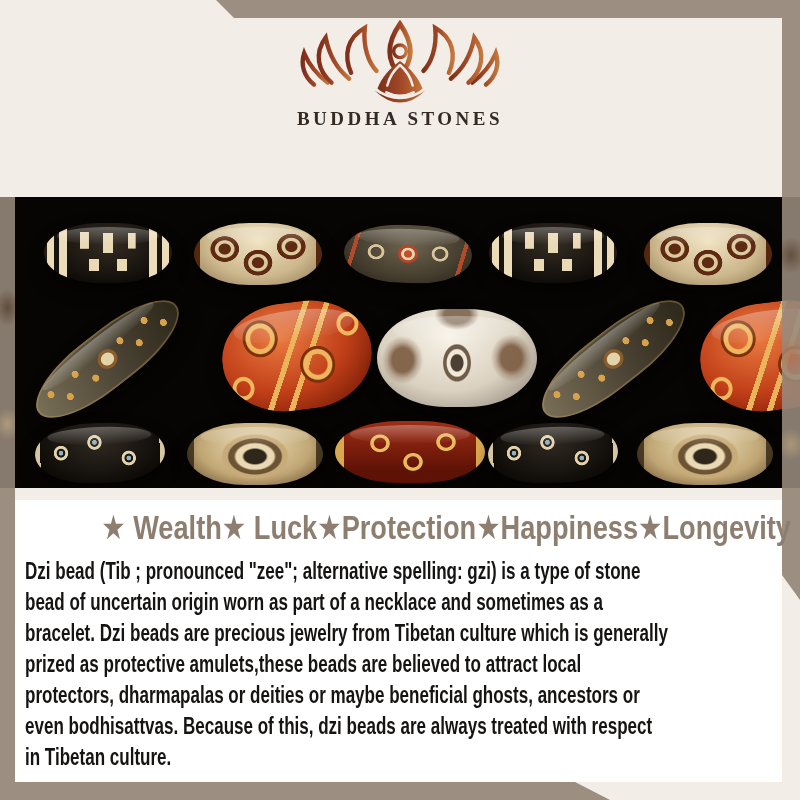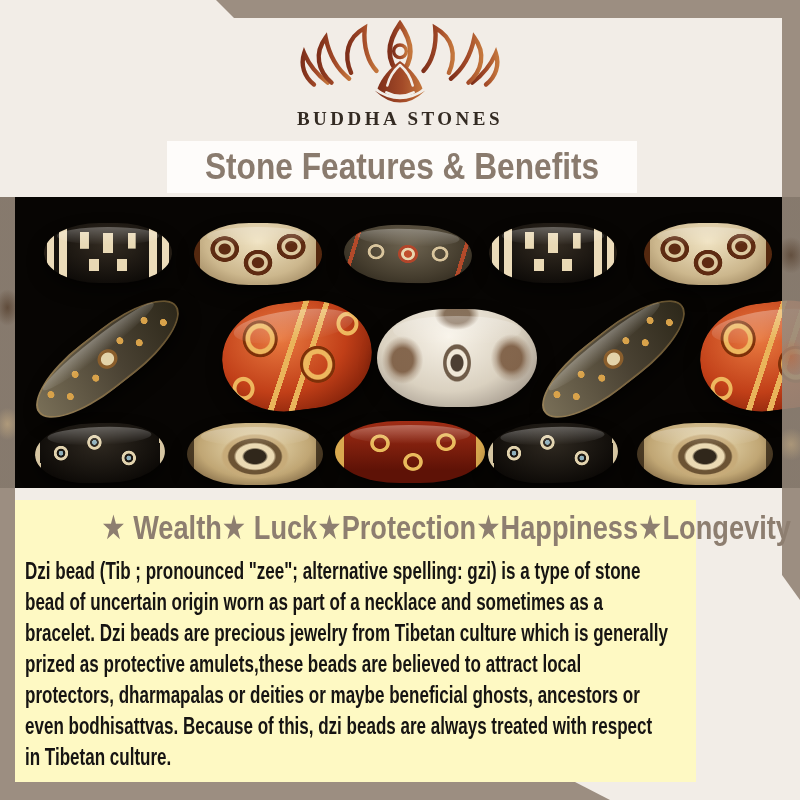--- a/index.html
+++ b/index.html
@@ -124,21 +124,21 @@
         linear-gradient(rgba(152,138,124,.88),rgba(152,138,124,.88));}
 
   
   #dzi-label{position:absolute;left:0;top:452px;width:252px;height:36px;
       background:rgba(168,154,140,.92);clip-path:polygon(0 0,206px 0,100% 100%,0 100%);
       display:flex;align-items:center;}
   #dzi-label-text{margin-left:84px;color:#ffffff;font-size:26px;line-height:36px;font-weight:500;
       transform:scaleX(.94);transform-origin:left center;white-space:nowrap;}
 
   
-  #content-card{position:absolute;left:15px;top:500px;width:681px;height:282px;background:#fef9c3;}
+  #content-card{position:absolute;left:15px;top:500px;width:767px;height:282px;background:#ffffff;}
   #benefits-line{position:absolute;left:0;top:3px;width:100%;text-align:center;}
   #benefits-line span{display:inline-block;font-size:34px;line-height:48px;font-weight:bold;color:#8d7e70;
       white-space:nowrap;transform:scaleX(.8);transform-origin:center;}
   #description{position:absolute;left:10px;top:56px;width:1040px;transform:scaleX(.74);
       transform-origin:left top;color:#161412;font-size:23px;line-height:31px;font-weight:bold;
       white-space:nowrap;}
 </style>
 </head>
 <body>
 
@@ -173,23 +173,20 @@
       <path d="M84 72 Q110 90 136 72 Q110 97 84 72 Z"></path>
     </g>
     <g fill="none" stroke="#f2ede7" stroke-width="2.6" stroke-linecap="round">
       <path d="M110 46 C103 52 99 59 97 67"></path>
       <path d="M110 46 C117 52 121 59 123 67"></path>
       <path d="M96 74 Q110 81 124 74"></path>
     </g>
   </svg>
   <div id="brand-name">BUDDHA STONES</div>
 
-  <div id="heading-band">
-    <div id="page-title">Stone Features &amp; Benefits</div>
-  </div>
 
   <div id="photo-panel">
     <div id="bead-grid">
         <div class="bead" data-type="striped-black-white" style="left: 44px; top: 26px; width: 128px; height: 60px; transform: rotate(0deg);"></div>
         <div class="bead" data-type="eyed-tan-brown" style="left: 194px; top: 26px; width: 128px; height: 62px; transform: rotate(0deg);"></div>
         <div class="bead" data-type="ringed-olive-red" style="left: 344px; top: 28px; width: 128px; height: 58px; transform: rotate(2deg);"></div>
         <div class="bead" data-type="striped-black-white" style="left: 489px; top: 26px; width: 128px; height: 60px; transform: rotate(0deg);"></div>
         <div class="bead" data-type="eyed-tan-brown" style="left: 644px; top: 26px; width: 128px; height: 62px; transform: rotate(0deg);"></div>
         <div class="bead" data-type="olive-gold-diagonal" style="left: 20px; top: 134px; width: 175px; height: 56px; transform: rotate(-38deg);"></div>
         <div class="bead" data-type="carved-red-gold" style="left: 222px; top: 105px; width: 150px; height: 108px; transform: rotate(-7deg);"></div>

